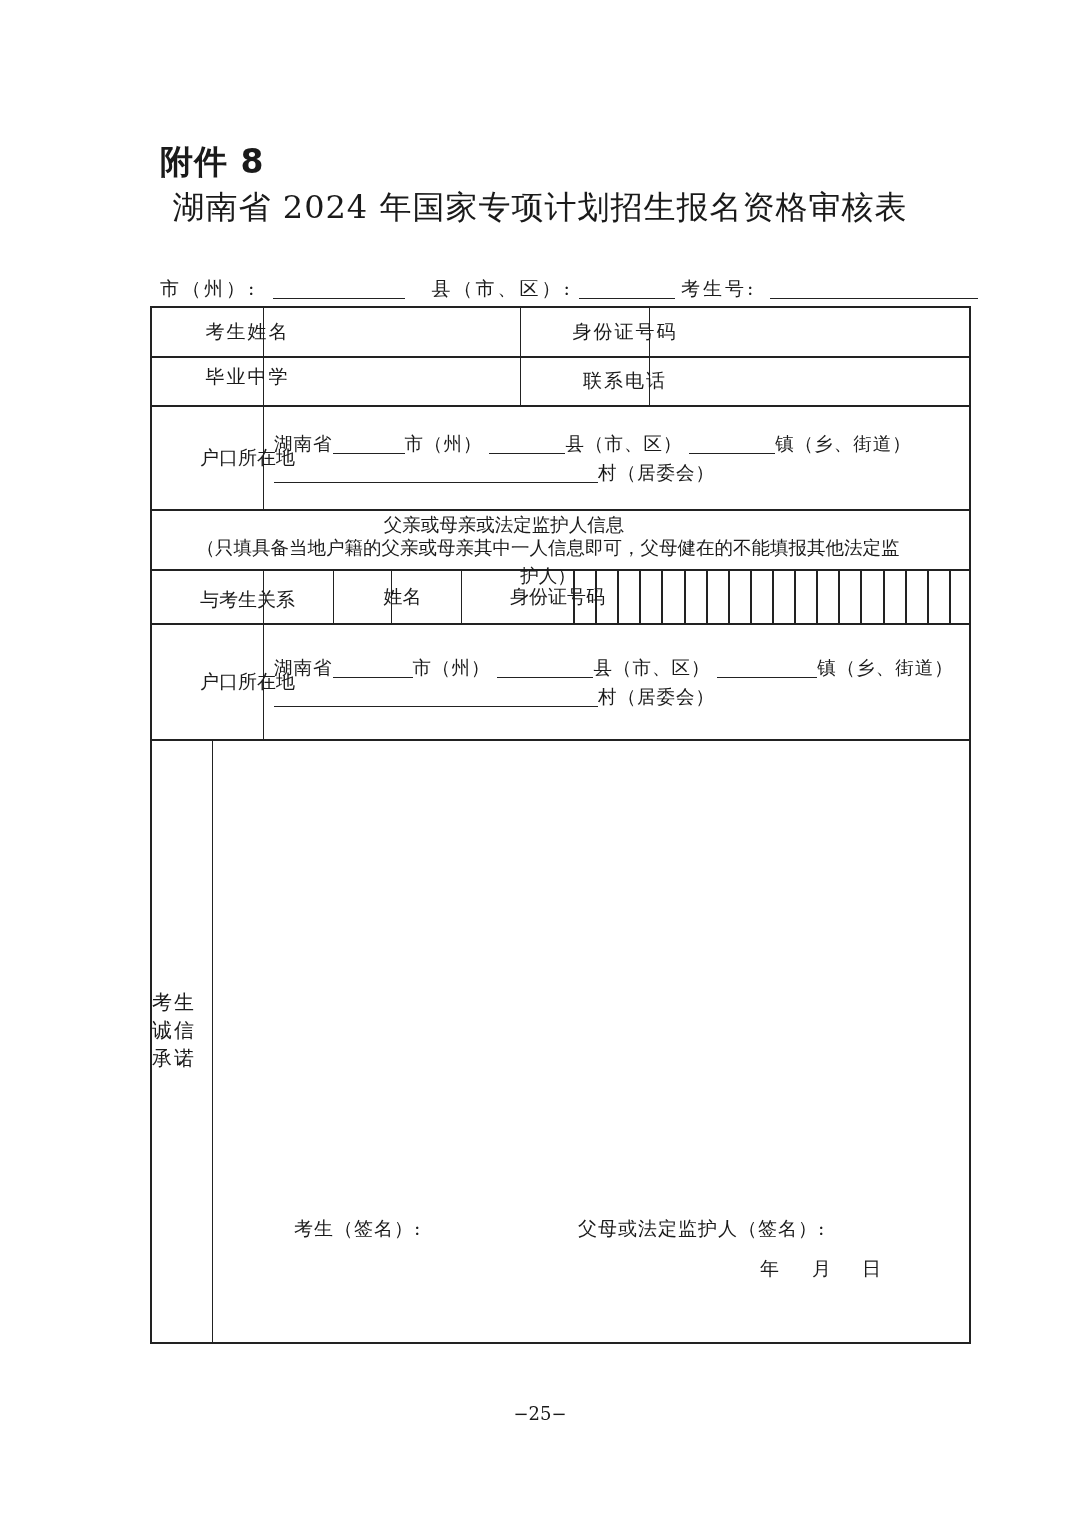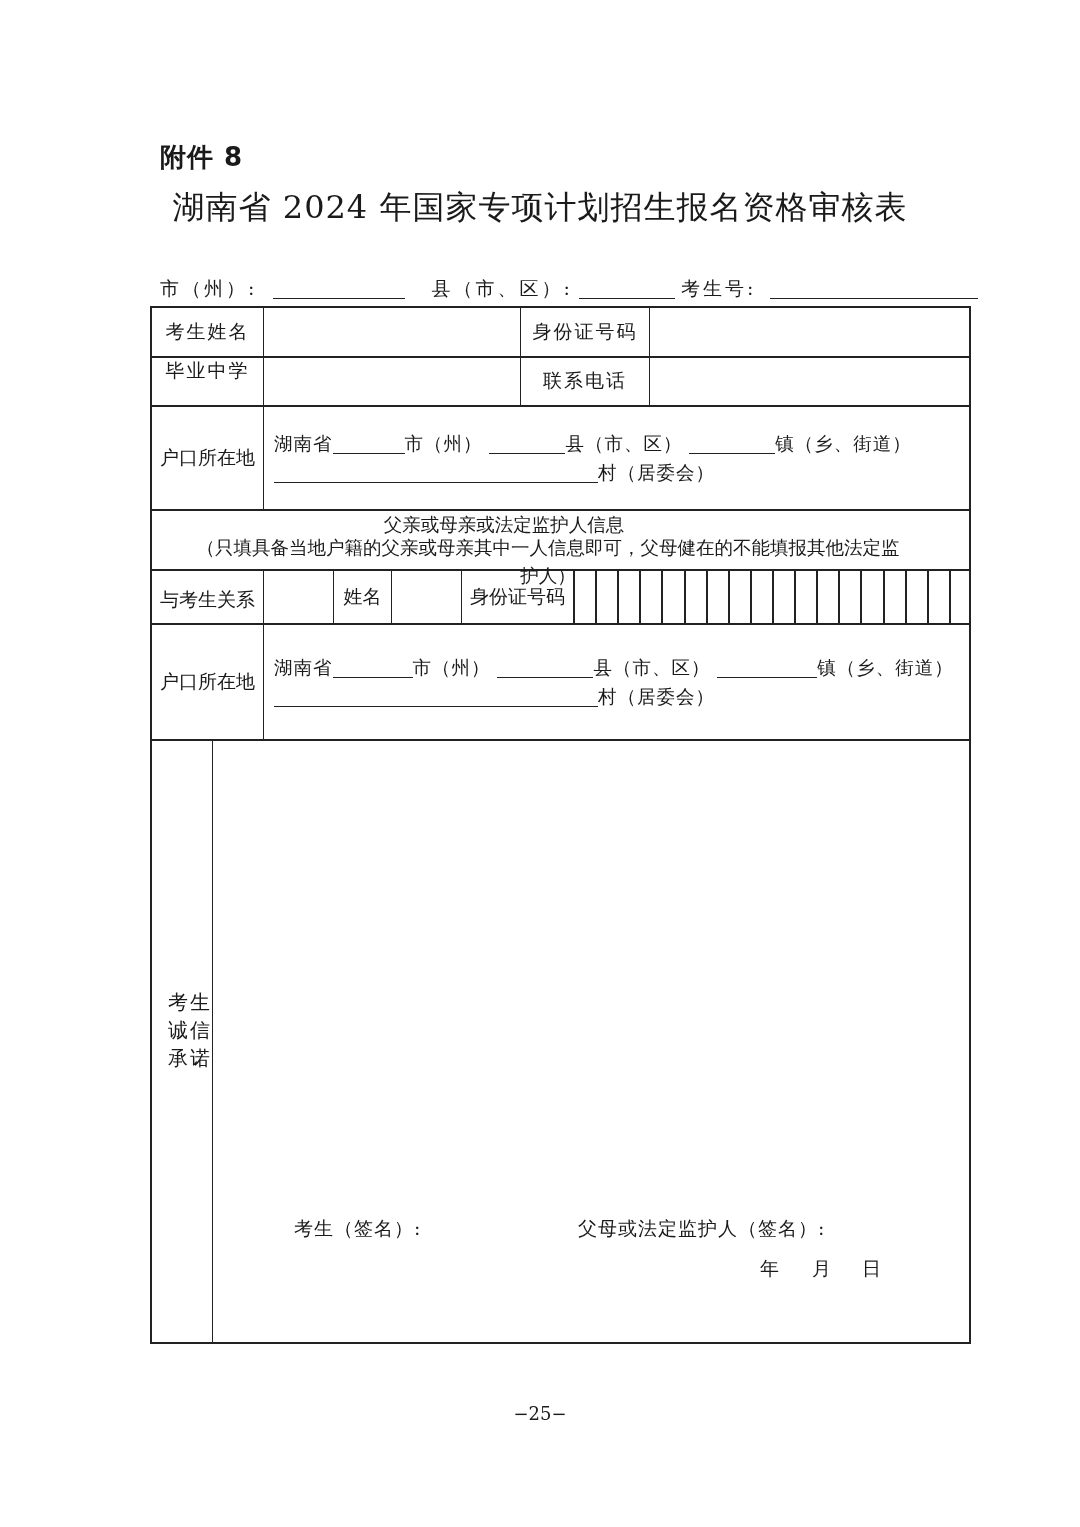--- a/index.html
+++ b/index.html
@@ -1,40 +1,40 @@
 <!DOCTYPE html>
 <html><head>
 <meta charset="utf-8">
 <style>
   html, body { margin: 0; padding: 0; background: #ffffff; }
   body { width: 1080px; height: 1527px; position: relative; overflow: hidden;
          font-family: "DejaVu Serif", "Liberation Serif", serif; color: #1a1a1a; }
-  .attach { position: absolute; left: 160px; top: 140px; font-size: 26px; font-weight: bold;
+  .attach { position: absolute; left: 160px; top: 140px; font-size: 33px; font-weight: bold;
             font-family: "DejaVu Sans", "Liberation Sans", sans-serif; letter-spacing: 1px; }
   .title { position: absolute; left: 0; width: 1080px; top: 186px; text-align: center; font-size: 32px;
            letter-spacing: 1px; }
   .meta { position: absolute; left: 160px; top: 276px; font-size: 19px; white-space: nowrap; }
   .meta .blank { display: inline-block; border-bottom: 1.5px solid #222; height: 20px; vertical-align: -4px; }
   .meta .lbl { letter-spacing: 3px; }
 
   .form { position: absolute; left: 150px; top: 306px; width: 821px; height: 1038px;
           border: 2px solid #222; box-sizing: border-box; }
   .cell { position: absolute; box-sizing: border-box; }
   .hl { position: absolute; height: 0; border-top: 2px solid #222; }
   .vl { position: absolute; width: 0; border-left: 1.5px solid #222; }
   .lab { position: absolute; font-size: 19px; letter-spacing: 2px; white-space: nowrap;
-         display: flex; align-items: center; justify-content: center; }
+         display: flex; align-items: center; justify-content: center; margin-left: 40px; }
   .addr { position: absolute; font-size: 18.5px; white-space: nowrap; line-height: 29px; letter-spacing: 1px; }
   .addr .u { display: inline-block; border-bottom: 1.5px solid #222; height: 20px; vertical-align: -4px; }
   .parent-head { position: absolute; left: 0; width: 704px; text-align: center; font-size: 18.5px; line-height: 28px; }
   .pledge { position: absolute; left: 72px; top: 505px; width: 740px; font-size: 19.5px; line-height: 40.5px;
             letter-spacing: 1.2px; text-align: justify; }
   .pledge p { margin: 0; text-indent: 2em; }
   .pledge-label { position: absolute; left: 0; top: 680px; width: 60px; font-size: 20px; line-height: 28px;
-                  text-align: right; letter-spacing: 2px; }
+                  text-align: left; letter-spacing: 2px; }
   .sign { position: absolute; font-size: 19px; white-space: nowrap; letter-spacing: 1px; }
   .pageno { position: absolute; left: 0; width: 1080px; top: 1403px; text-align: center; font-size: 18px; }
 </style>
 </head>
 <body>
 
 <div class="attach">附件 8</div>
 <div class="title">湖南省 2024 年国家专项计划招生报名资格审核表</div>
 
 <div class="meta">
@@ -84,21 +84,21 @@
       <div class="vl" style="left: 796.889px; top: 261px; height: 54px; border-left-width: 2px;"></div>
     </div>
 
   <div class="vl" style="left:60px;top:431px;height:605px;"></div>
 
   <div class="lab" style="left:0;top:0;width:111px;height:48px;">考生姓名</div>
   <div class="cell" style="left:112px;top:0;width:256px;height:48px;"></div>
   <div class="lab" style="left:369px;top:0;width:128px;height:48px;">身份证号码</div>
   <div class="cell" style="left:498px;top:0;width:319px;height:48px;"></div>
 
-  <div class="lab" style="left:0;top:37px;width:111px;height:52px;">毕业中学</div>
+  <div class="lab" style="left:0;top:43px;width:111px;height:52px;">毕业中学</div>
   <div class="cell" style="left:112px;top:49px;width:256px;height:48px;"></div>
   <div class="lab" style="left:369px;top:49px;width:128px;height:48px;">联系电话</div>
   <div class="cell" style="left:498px;top:49px;width:319px;height:48px;"></div>
 
   <div class="lab" style="left:0;top:98px;width:111px;height:103px;letter-spacing:0;">户口所在地</div>
   <div class="addr" style="left:122px;top:121px;">
     <span>湖南省</span><span class="u" style="width:72px;"></span><span>市（州）</span>
     <span class="u" style="width:76px;"></span><span>县（市、区）</span>
     <span class="u" style="width:86px;"></span><span>镇（乡、街道）</span><br>
     <span class="u" style="width:324px;"></span><span>村（居委会）</span>

